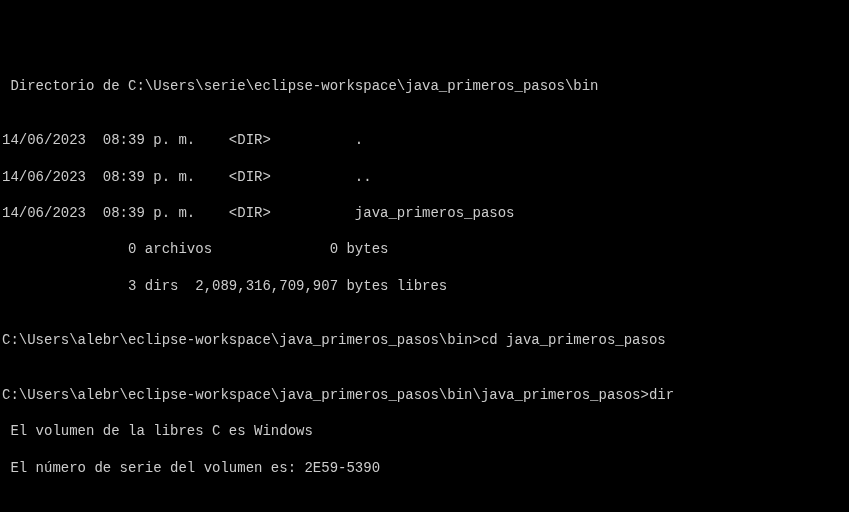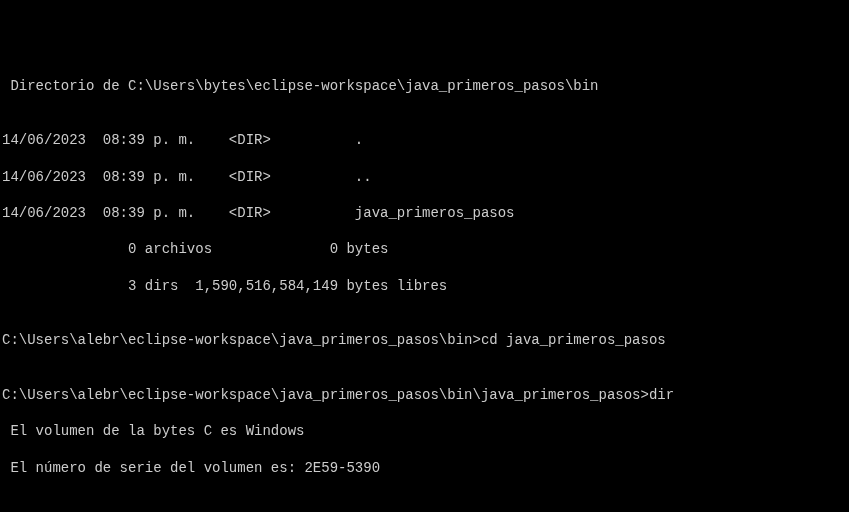--- a/index.html
+++ b/index.html
@@ -18,32 +18,32 @@
     }
     .line {
       white-space: pre;
     }
   </style>
 </head>
 <body>
 
 
 
-<div class="line"> Directorio de C:\Users\bytes\eclipse-workspace\java_primeros_pasos\bin</div>
+<div class="line"> Directorio de C:\Users\serie\eclipse-workspace\java_primeros_pasos\bin</div>
 <div class="line"></div>
 <div class="line">14/06/2023  08:39 p. m.    &lt;DIR&gt;          .</div>
 <div class="line">14/06/2023  08:39 p. m.    &lt;DIR&gt;          ..</div>
 <div class="line">14/06/2023  08:39 p. m.    &lt;DIR&gt;          java_primeros_pasos</div>
 <div class="line">               0 archivos              0 bytes</div>
-<div class="line">               3 dirs  1,590,516,584,149 bytes libres</div>
+<div class="line">               3 dirs  2,089,316,709,907 bytes libres</div>
 <div class="line"></div>
 <div class="line">C:\Users\alebr\eclipse-workspace\java_primeros_pasos\bin&gt;cd java_primeros_pasos</div>
 <div class="line"></div>
 <div class="line">C:\Users\alebr\eclipse-workspace\java_primeros_pasos\bin\java_primeros_pasos&gt;dir</div>
-<div class="line"> El volumen de la bytes C es Windows</div>
+<div class="line"> El volumen de la libres C es Windows</div>
 <div class="line"> El número de serie del volumen es: 2E59-5390</div>
 <div class="line"></div>
 
 <div class="line"></div>
 
 
 
 
 
 <div class="line"></div>

